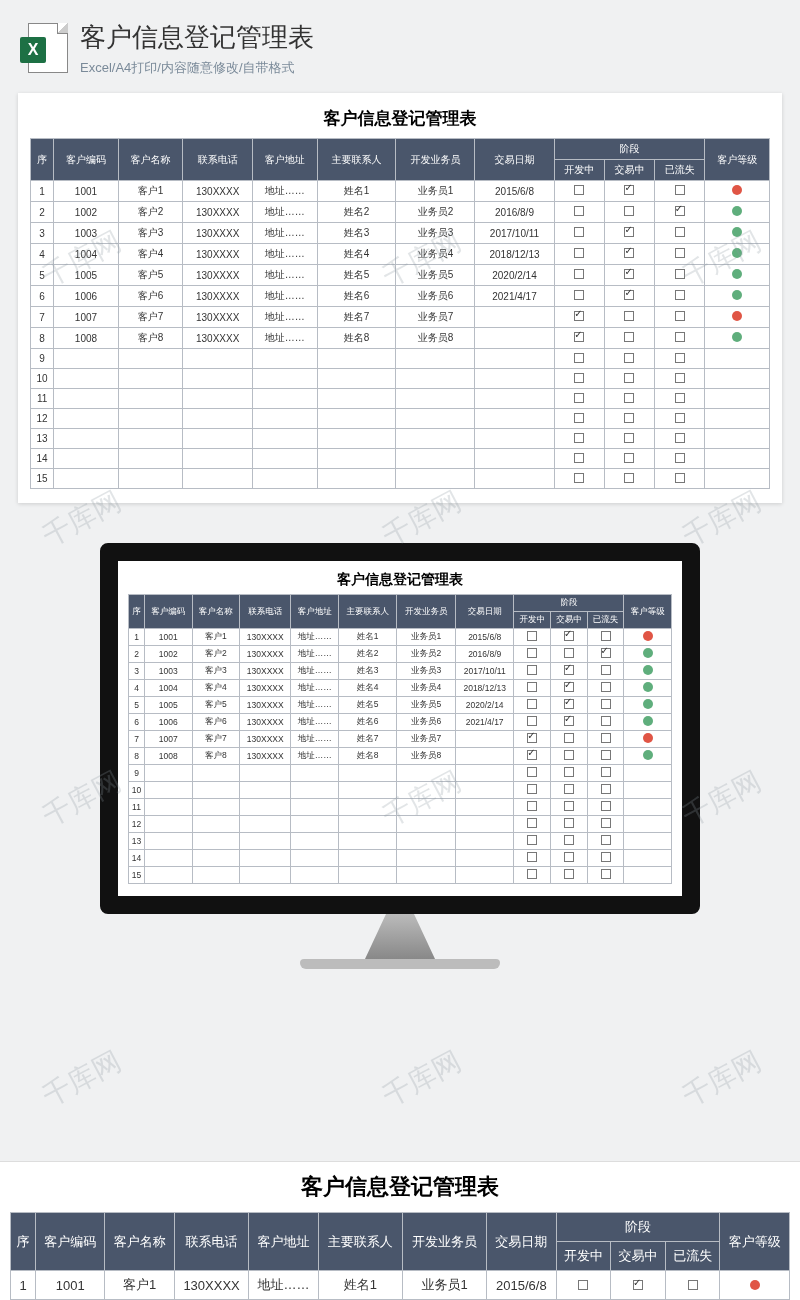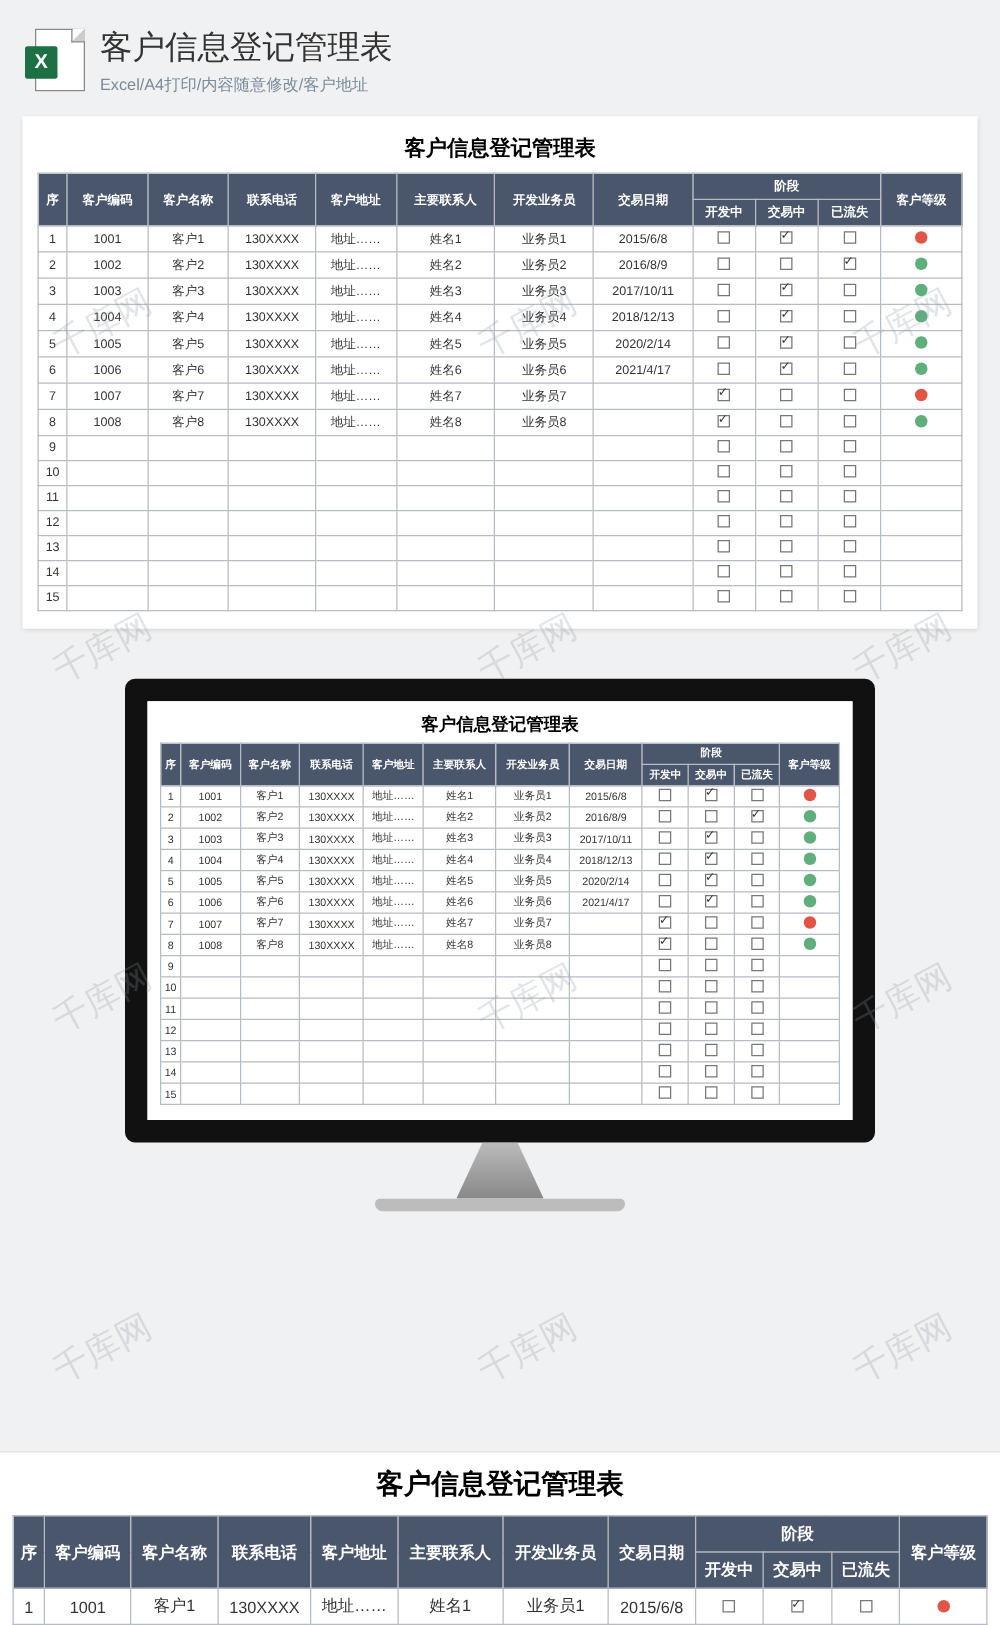--- a/index.html
+++ b/index.html
@@ -70,21 +70,21 @@
   table.sheet th, table.sheet td {
     border:1px solid #b7bcc4;
     padding: 3px 2px;
     text-align:center;
     white-space:nowrap;
     height:20px;
   }
   table.sheet th {
     background:#4a566b;
     color:#fff;
-    font-weight:bold;
+    font-weight:normal;
   }
   table.sheet th.merge { background:#4a566b; }
   .chk {
     display:inline-block;
     width:10px; height:10px;
     border:1px solid #777;
     position:relative;
   }
   .chk.on::after {
     content:"✓";
@@ -161,21 +161,21 @@
 </head>
 <body>
 
 <div class="header">
   <div class="excel-icon">
     <div class="page"></div>
     <div class="x">X</div>
   </div>
   <div class="header-text">
     <div class="header-title">客户信息登记管理表</div>
-    <div class="header-sub">Excel/A4打印/内容随意修改/客户地址</div>
+    <div class="header-sub">Excel/A4打印/内容随意修改/自带格式</div>
   </div>
 </div>
 
 <div class="sheet-card">
   <div class="sheet-title">客户信息登记管理表</div>
   <table class="sheet" id="sheet-main">
       <tbody>
         <tr>
       <th rowspan="2">序</th>
       <th rowspan="2">客户编码</th>

